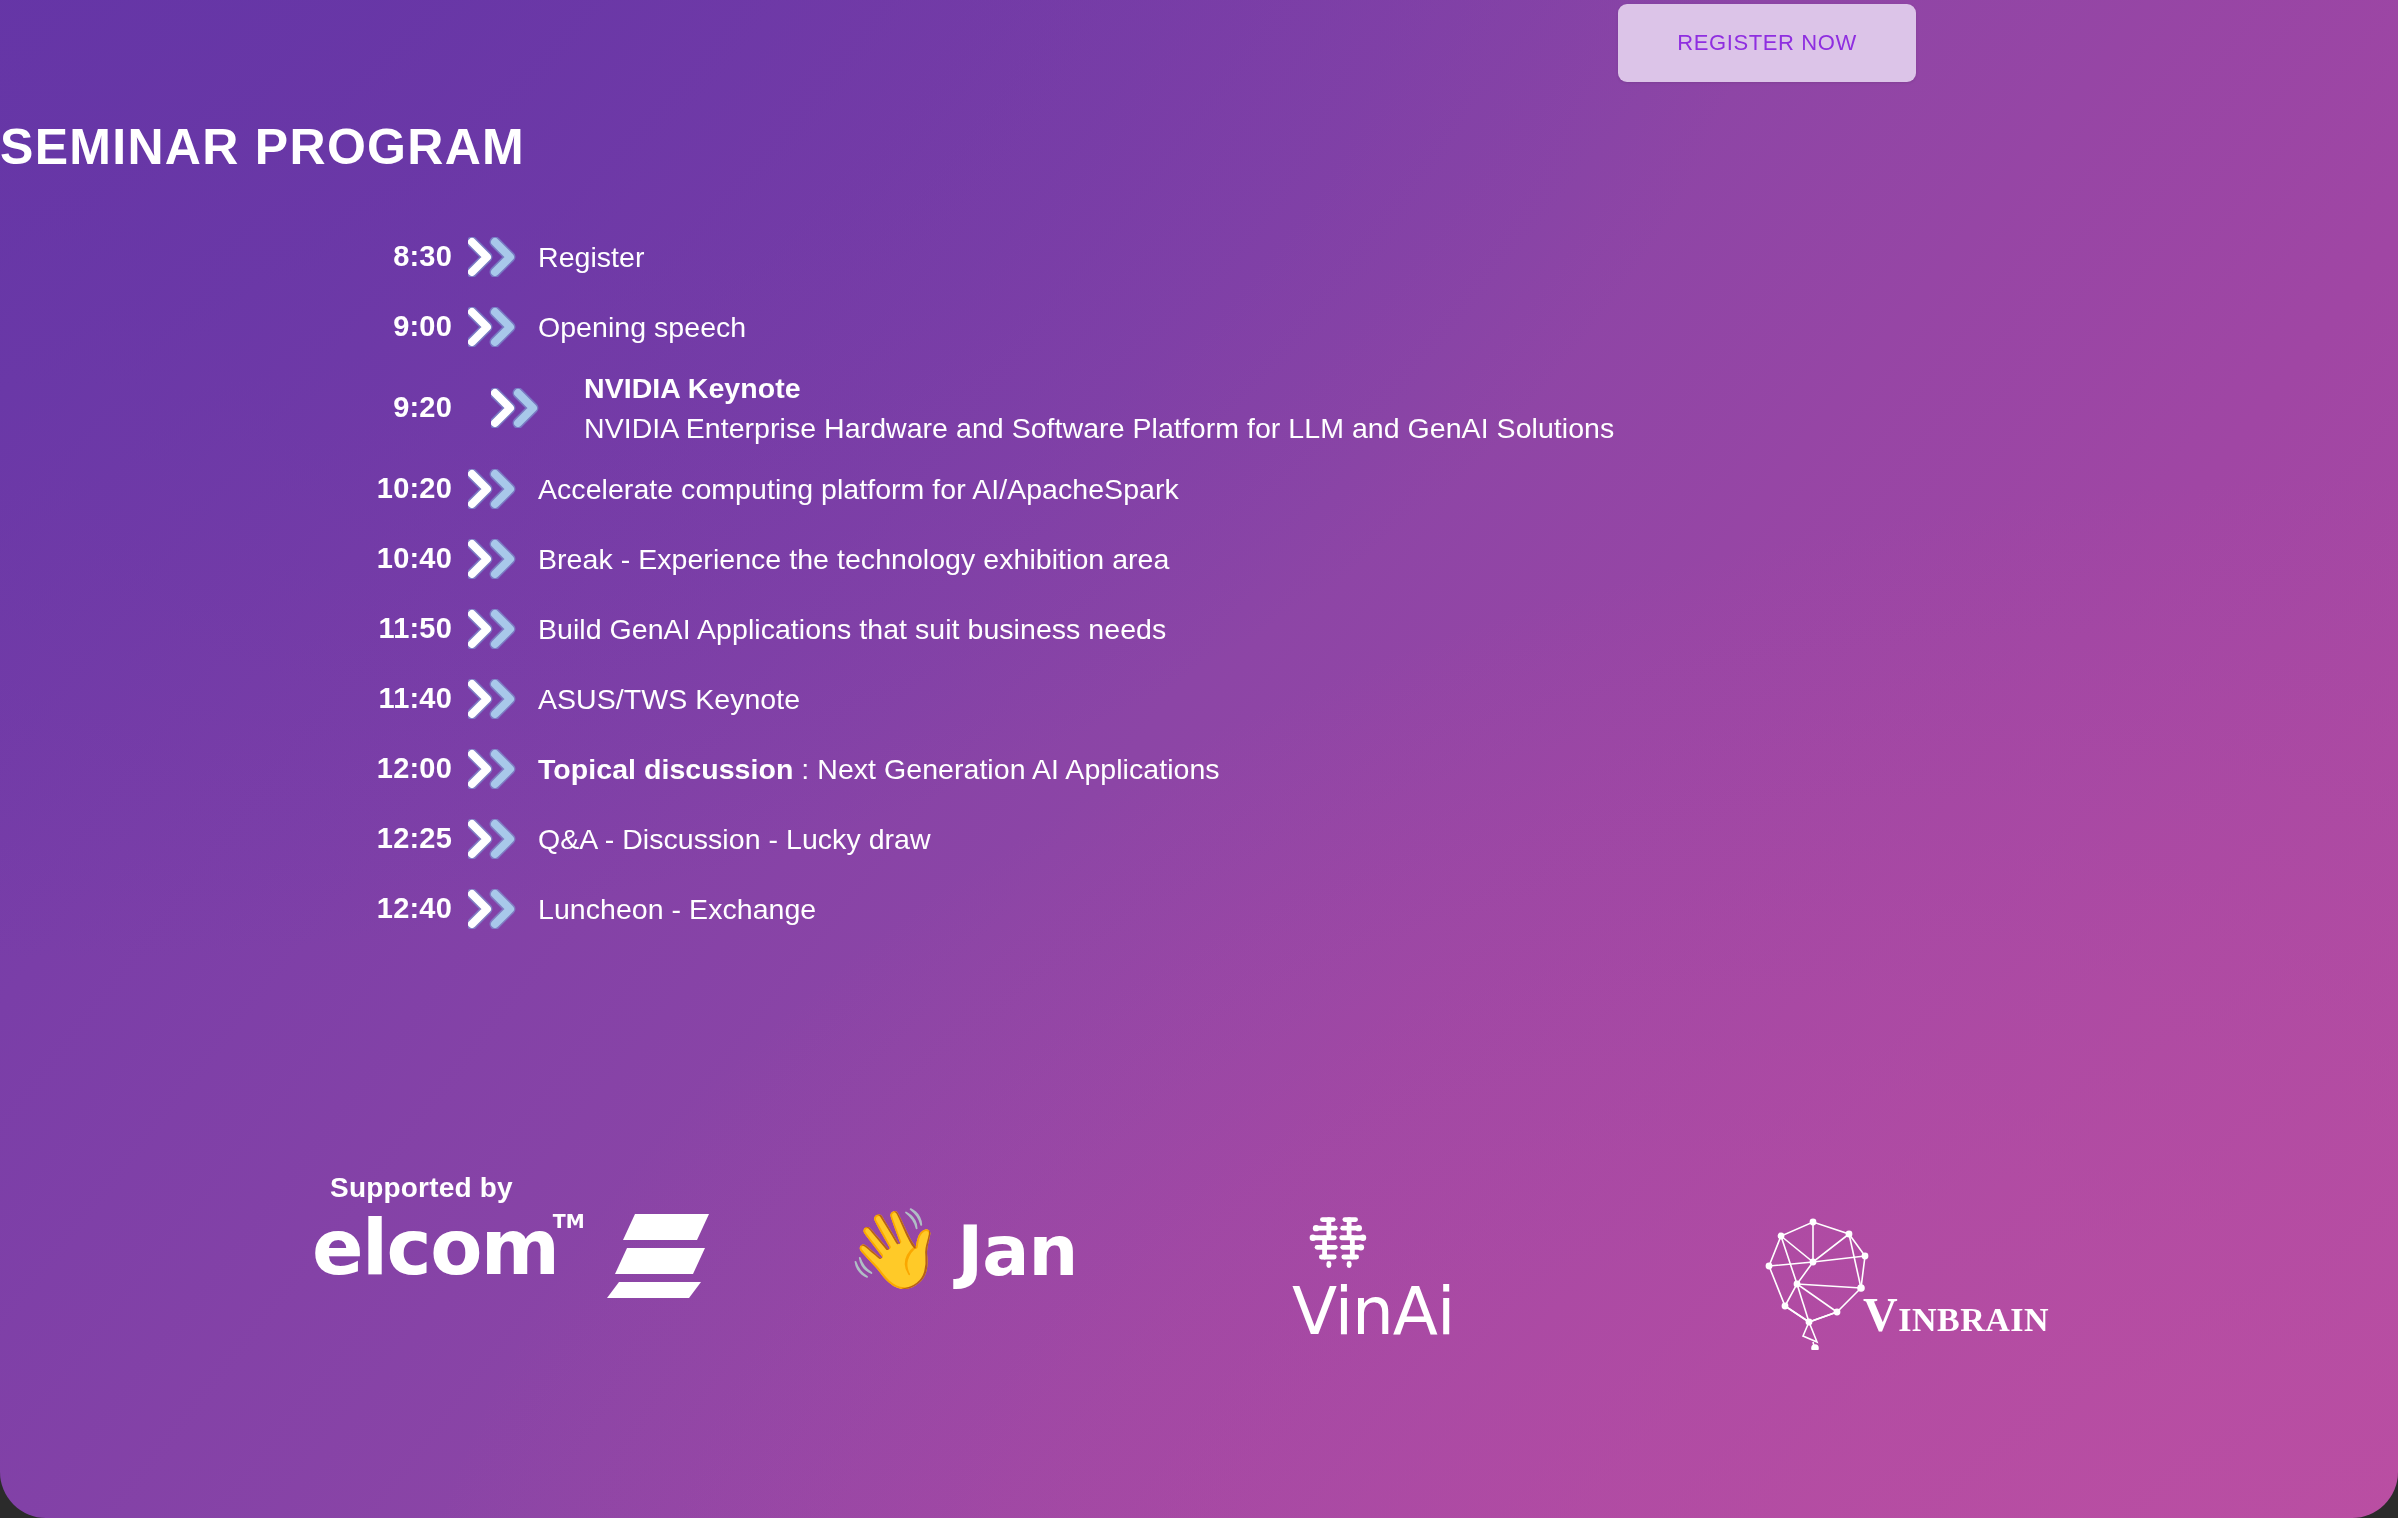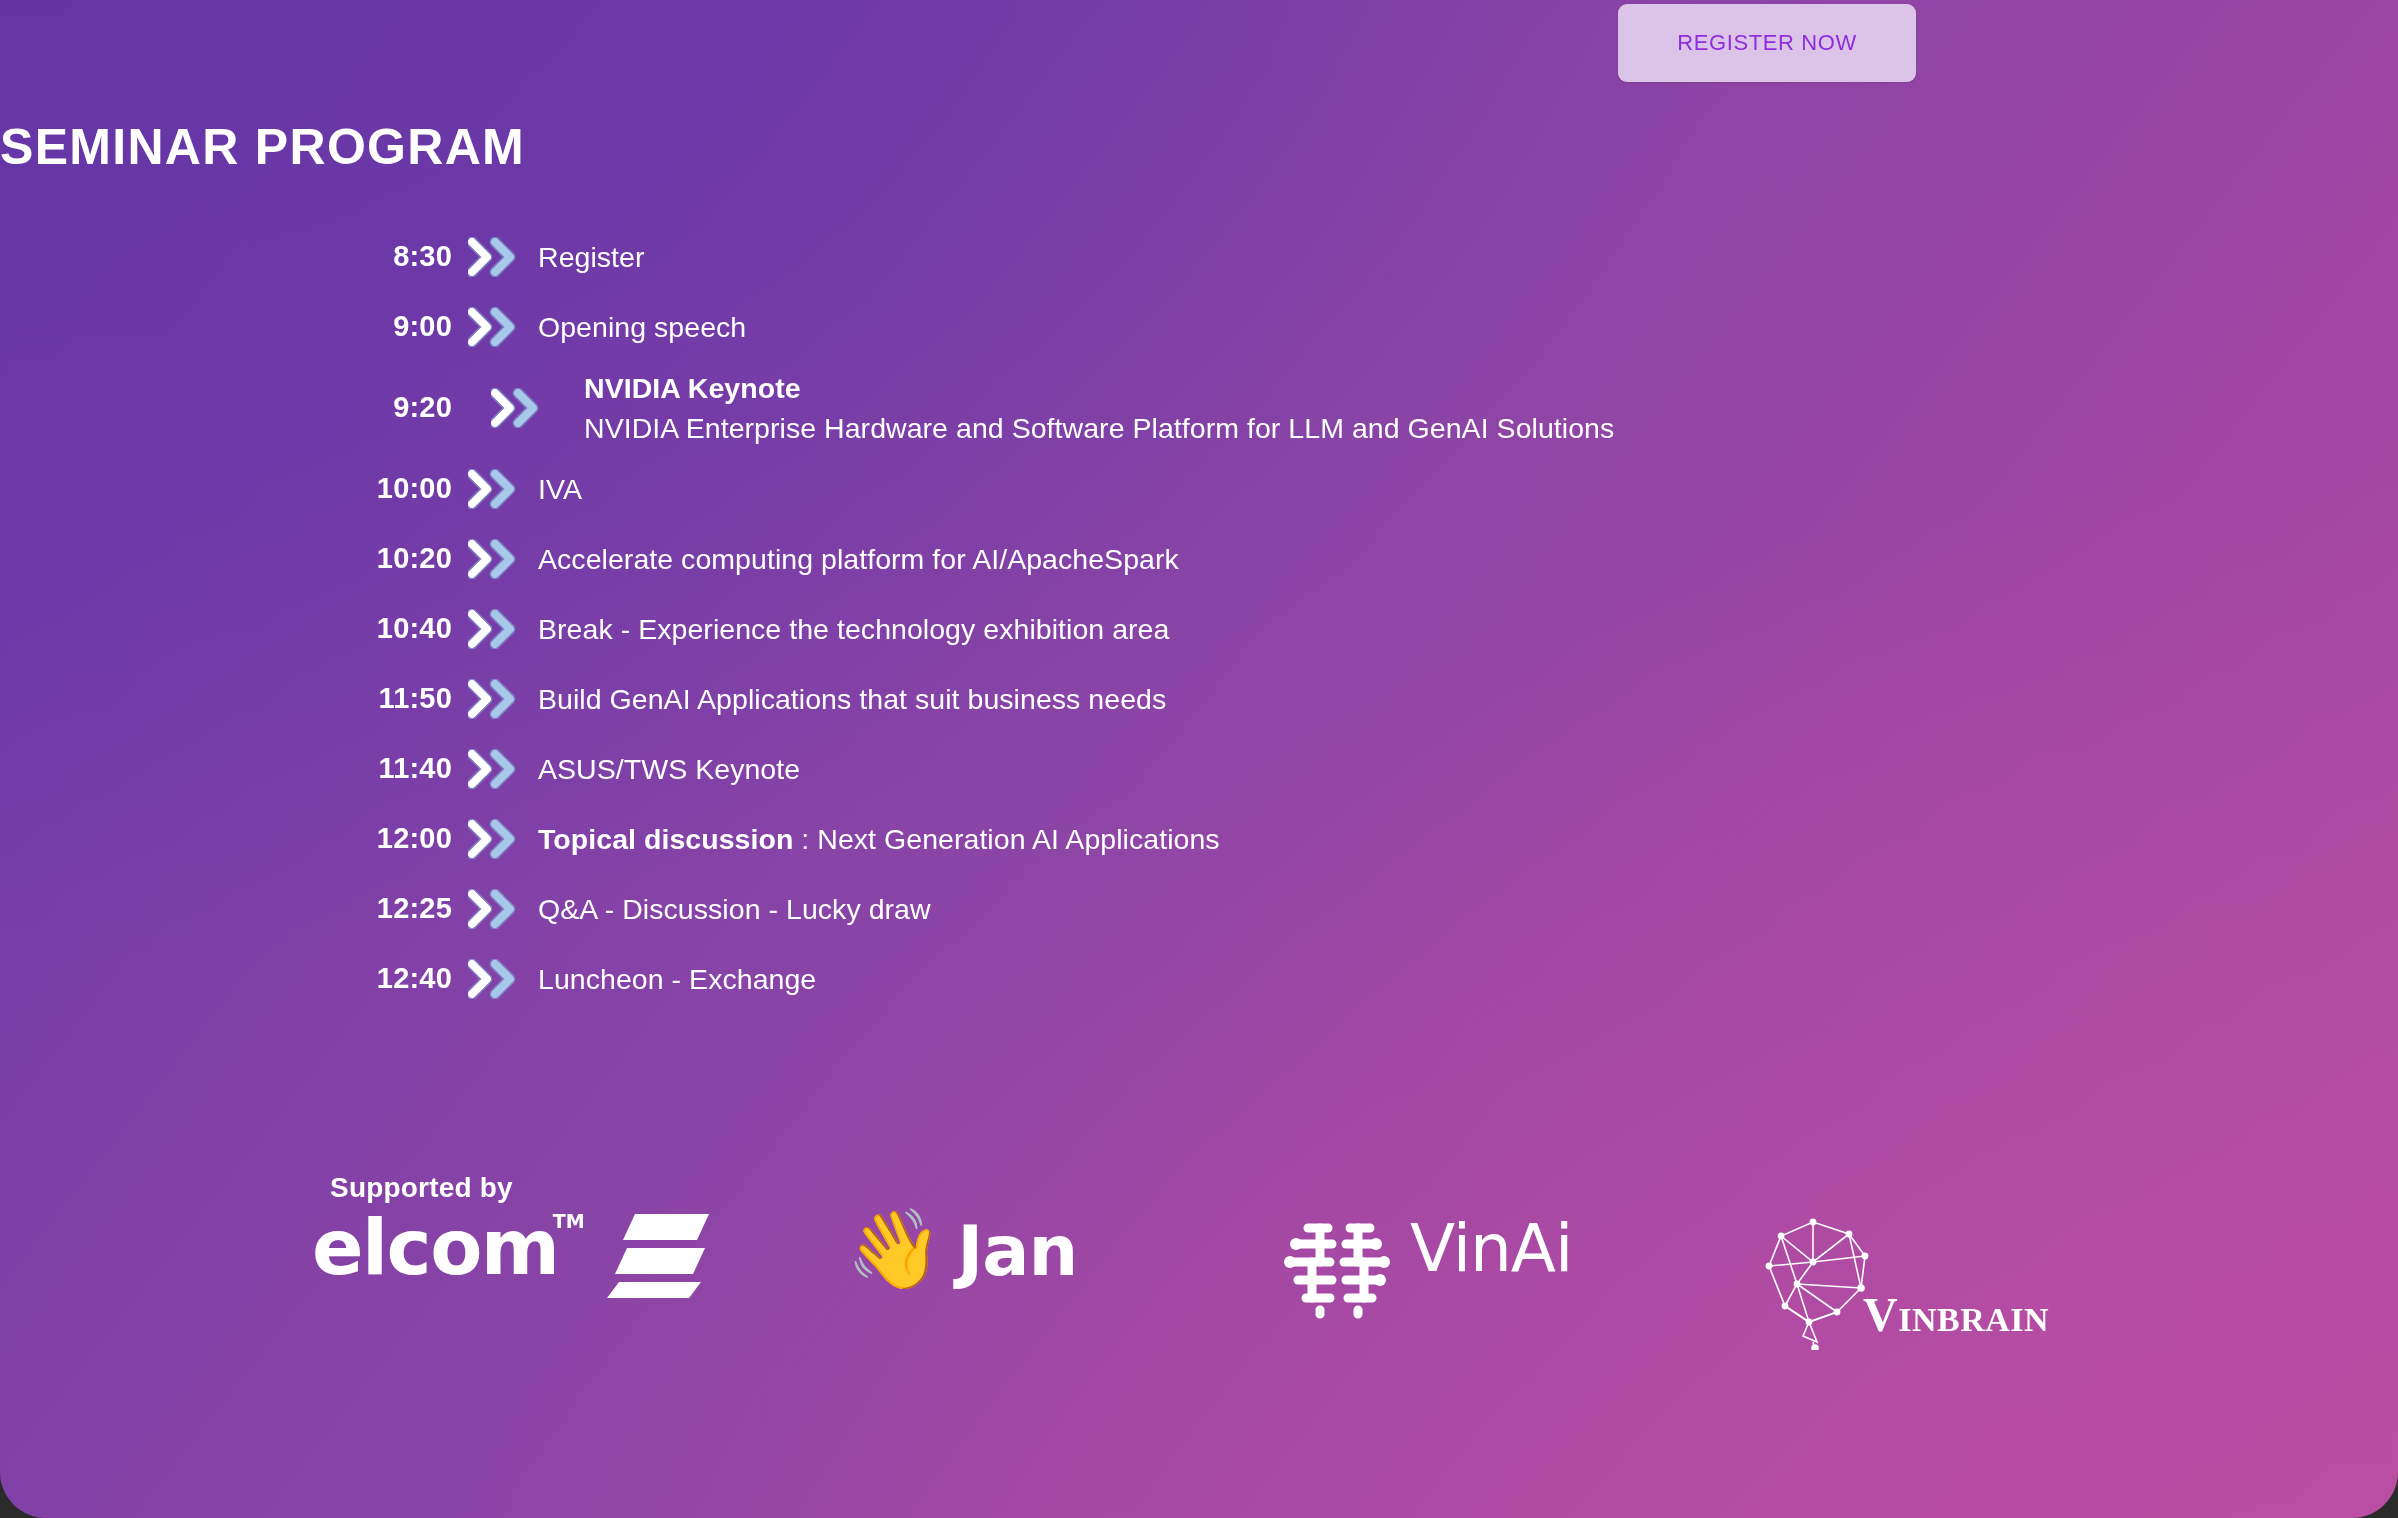--- a/index.html
+++ b/index.html
@@ -99,21 +99,21 @@
     font-weight:700;
     letter-spacing:.2px;
   }
   .logo-row {
     position:absolute; left:312px; top:1210px;
     width:2086px; height:140px;
   }
   .logo-item { position:absolute; display:flex; align-items:flex-start; height:140px; }
   .L-elcom   { left:  0px; }
   .L-jan     { left:534px; }
-  .L-vinai   { left:968px; }
+  .L-vinai   { left:968px;flex-direction:column; }
   .L-vinbrain{ left:1425px; }
 
   
   .elcom-text {
     position:relative;
     color:#fff;
     font-size:76px;
     font-weight:700;
     letter-spacing:-1.5px;
     line-height:1;
@@ -192,32 +192,20 @@
         <div class="time">9:20</div>
         <div class="chev">
           <svg width="54" height="40" viewBox="0 0 54 40" aria-hidden="true">
             <path d="M4,5 L19,20 L4,35" fill="none" stroke="#7fa9d8" stroke-width="11" stroke-linecap="round" stroke-linejoin="round" opacity=".55"></path>
             <path d="M4,5 L19,20 L4,35" fill="none" stroke="#ffffff" stroke-width="8" stroke-linecap="round" stroke-linejoin="round"></path>
             <path d="M27,5 L42,20 L27,35" fill="none" stroke="#7fa9d8" stroke-width="11" stroke-linecap="round" stroke-linejoin="round" opacity=".55"></path>
             <path d="M27,5 L42,20 L27,35" fill="none" stroke="#a8c8ea" stroke-width="8" stroke-linecap="round" stroke-linejoin="round"></path>
           </svg>
         </div>
         <div class="desc"><b>NVIDIA Keynote</b><span class="sub">NVIDIA Enterprise Hardware and Software Platform for LLM and GenAI Solutions</span></div>
-      </div>
-      <div class="row">
-        <div class="time">10:00</div>
-        <div class="chev">
-          <svg width="54" height="40" viewBox="0 0 54 40" aria-hidden="true">
-            <path d="M4,5 L19,20 L4,35" fill="none" stroke="#7fa9d8" stroke-width="11" stroke-linecap="round" stroke-linejoin="round" opacity=".55"></path>
-            <path d="M4,5 L19,20 L4,35" fill="none" stroke="#ffffff" stroke-width="8" stroke-linecap="round" stroke-linejoin="round"></path>
-            <path d="M27,5 L42,20 L27,35" fill="none" stroke="#7fa9d8" stroke-width="11" stroke-linecap="round" stroke-linejoin="round" opacity=".55"></path>
-            <path d="M27,5 L42,20 L27,35" fill="none" stroke="#a8c8ea" stroke-width="8" stroke-linecap="round" stroke-linejoin="round"></path>
-          </svg>
-        </div>
-        <div class="desc"><span>IVA</span></div>
       </div>
       <div class="row">
         <div class="time">10:20</div>
         <div class="chev">
           <svg width="54" height="40" viewBox="0 0 54 40" aria-hidden="true">
             <path d="M4,5 L19,20 L4,35" fill="none" stroke="#7fa9d8" stroke-width="11" stroke-linecap="round" stroke-linejoin="round" opacity=".55"></path>
             <path d="M4,5 L19,20 L4,35" fill="none" stroke="#ffffff" stroke-width="8" stroke-linecap="round" stroke-linejoin="round"></path>
             <path d="M27,5 L42,20 L27,35" fill="none" stroke="#7fa9d8" stroke-width="11" stroke-linecap="round" stroke-linejoin="round" opacity=".55"></path>
             <path d="M27,5 L42,20 L27,35" fill="none" stroke="#a8c8ea" stroke-width="8" stroke-linecap="round" stroke-linejoin="round"></path>
           </svg>

